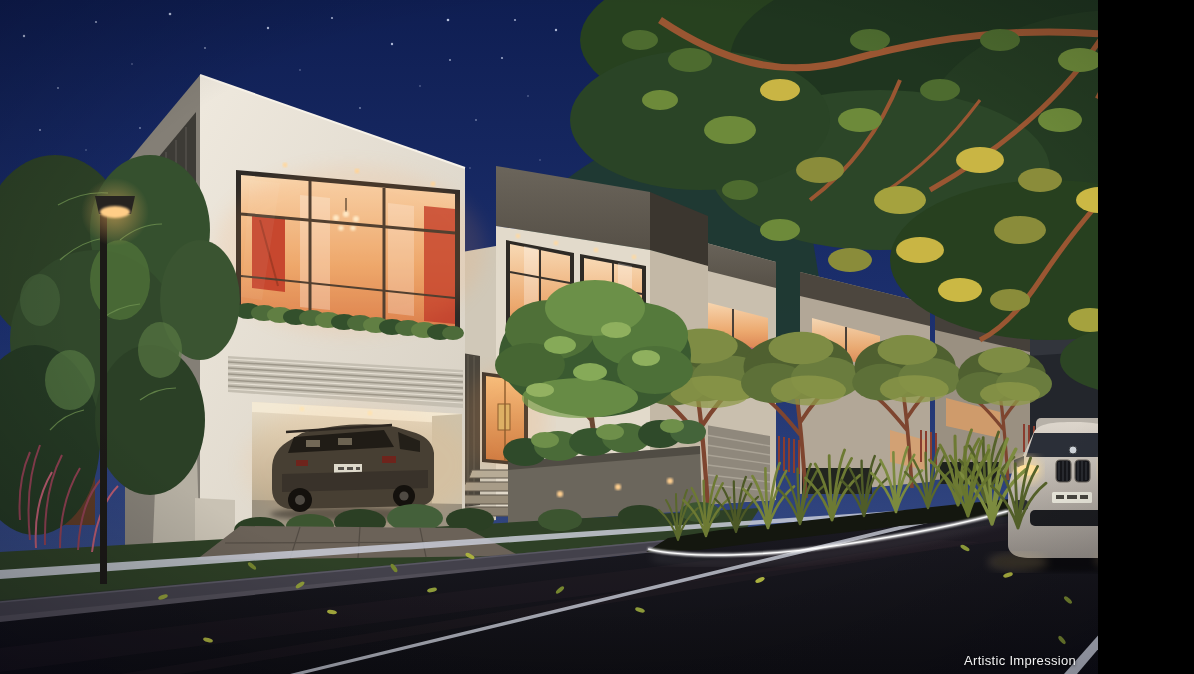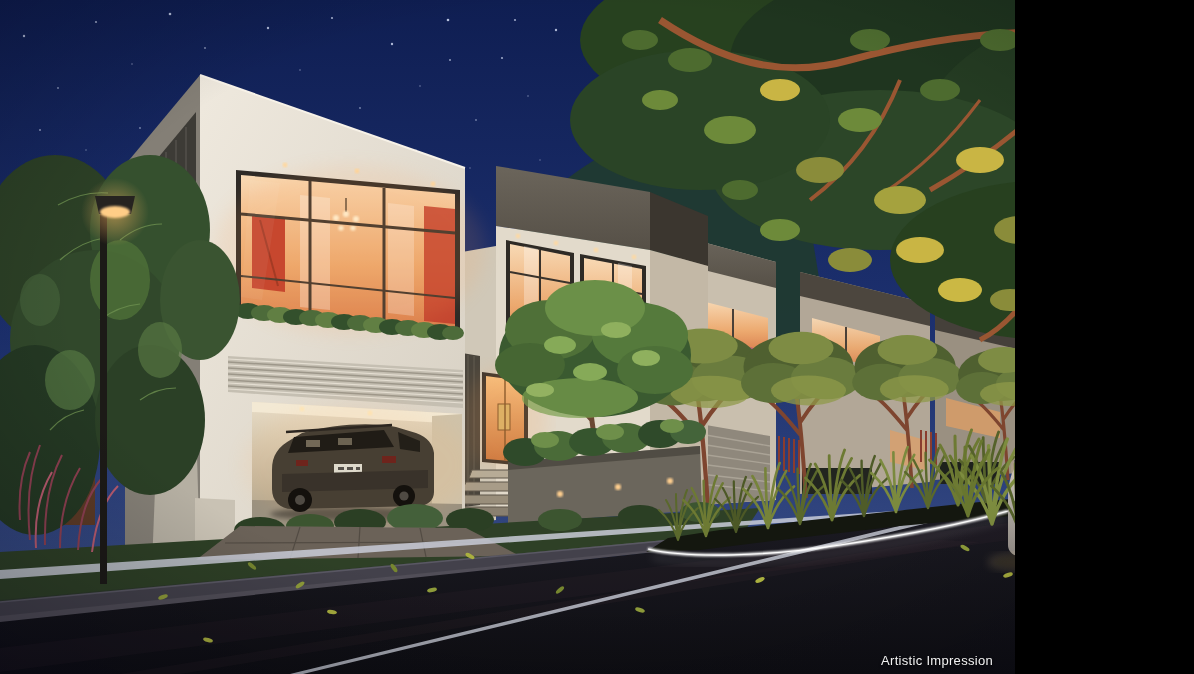--- a/index.html
+++ b/index.html
@@ -1,16 +1,16 @@
 <!DOCTYPE html>
 <html style="--sky-top: #0f1e52; --sky-mid: #1d3170; --sky-horizon: #41558a; --hill-green: #203a30; --wall-light: #efe9de; --wall-mid: #d6cfc2; --wall-shadow: #847f76; --fascia-dark: #565047; --window-warm: #f8d9b4; --window-deep: #d97f4e; --accent-red: #bf3b2a; --foliage-dark: #27411f; --foliage-mid: #4d6b35; --foliage-light: #7c9a4e; --foliage-yellow: #c9b544; --branch-brown: #9a5632; --grass-verge: #2e4026; --road-top: #1d1c24; --road-bottom: #0e0e13; --lane-line: #c9cdd8; --led-white: #ffffff; --lamp-glow: #ffb763; --garage-warm: #e8dcc6; --suv-brown: #473f33; --car-white: #ddd6cc; --headlight-glow: #ffdf9b; --flower-pink: #b95f7d; --soil-dark: #14170f; --concrete-grey: #514e58; --corten-rust: #5c3a26; --caption-color: #f2f2f2;"><head>
 <meta charset="utf-8">
 <style>
   html,body{margin:0;padding:0;background:#000;}
-  .stage{position:relative;width:1015px;height:674px;overflow:hidden;background:#0c1330;
+  .stage{position:relative;width:1098px;height:674px;overflow:hidden;background:#0c1330;
          font-family:"Liberation Sans", sans-serif;}
   .stage svg{position:absolute;inset:0;display:block;}
   .caption{position:absolute;right:22px;bottom:6px;font-size:13px;letter-spacing:.3px;
            color:var(--caption-color,#f2f2f2);text-shadow:0 1px 3px rgba(0,0,0,.8);}
 </style>
 </head>
 <body>
 
 <div class="stage">
 <svg viewBox="0 0 1194 674" width="1194" height="674">

